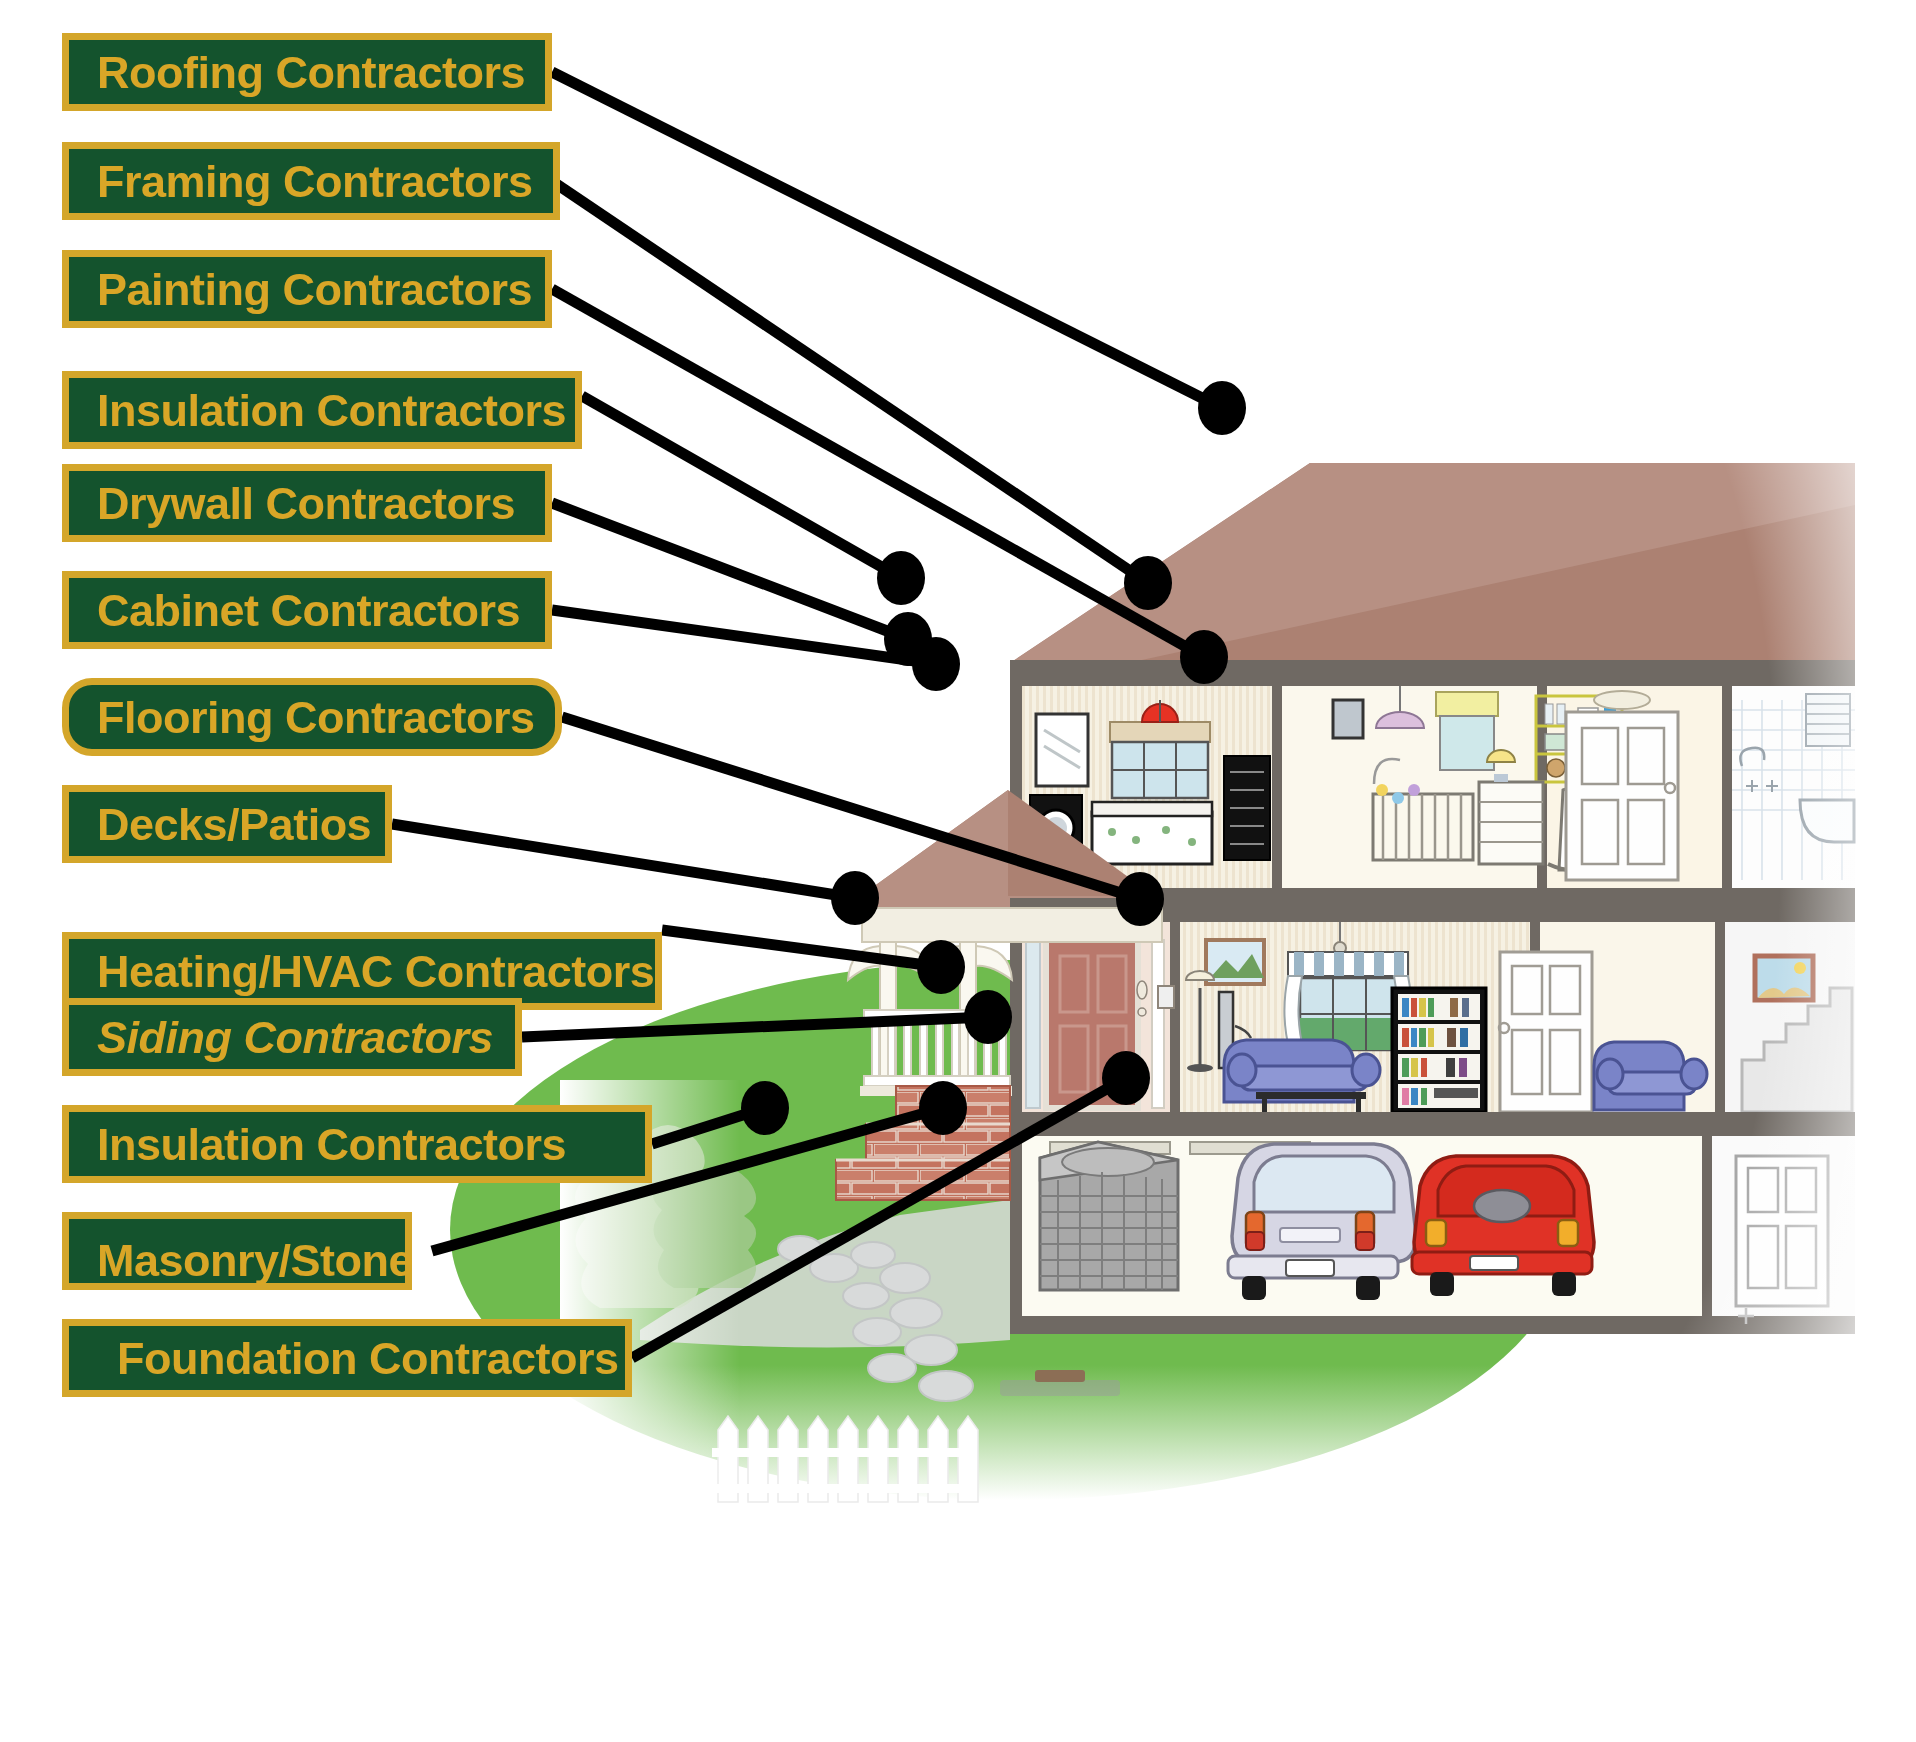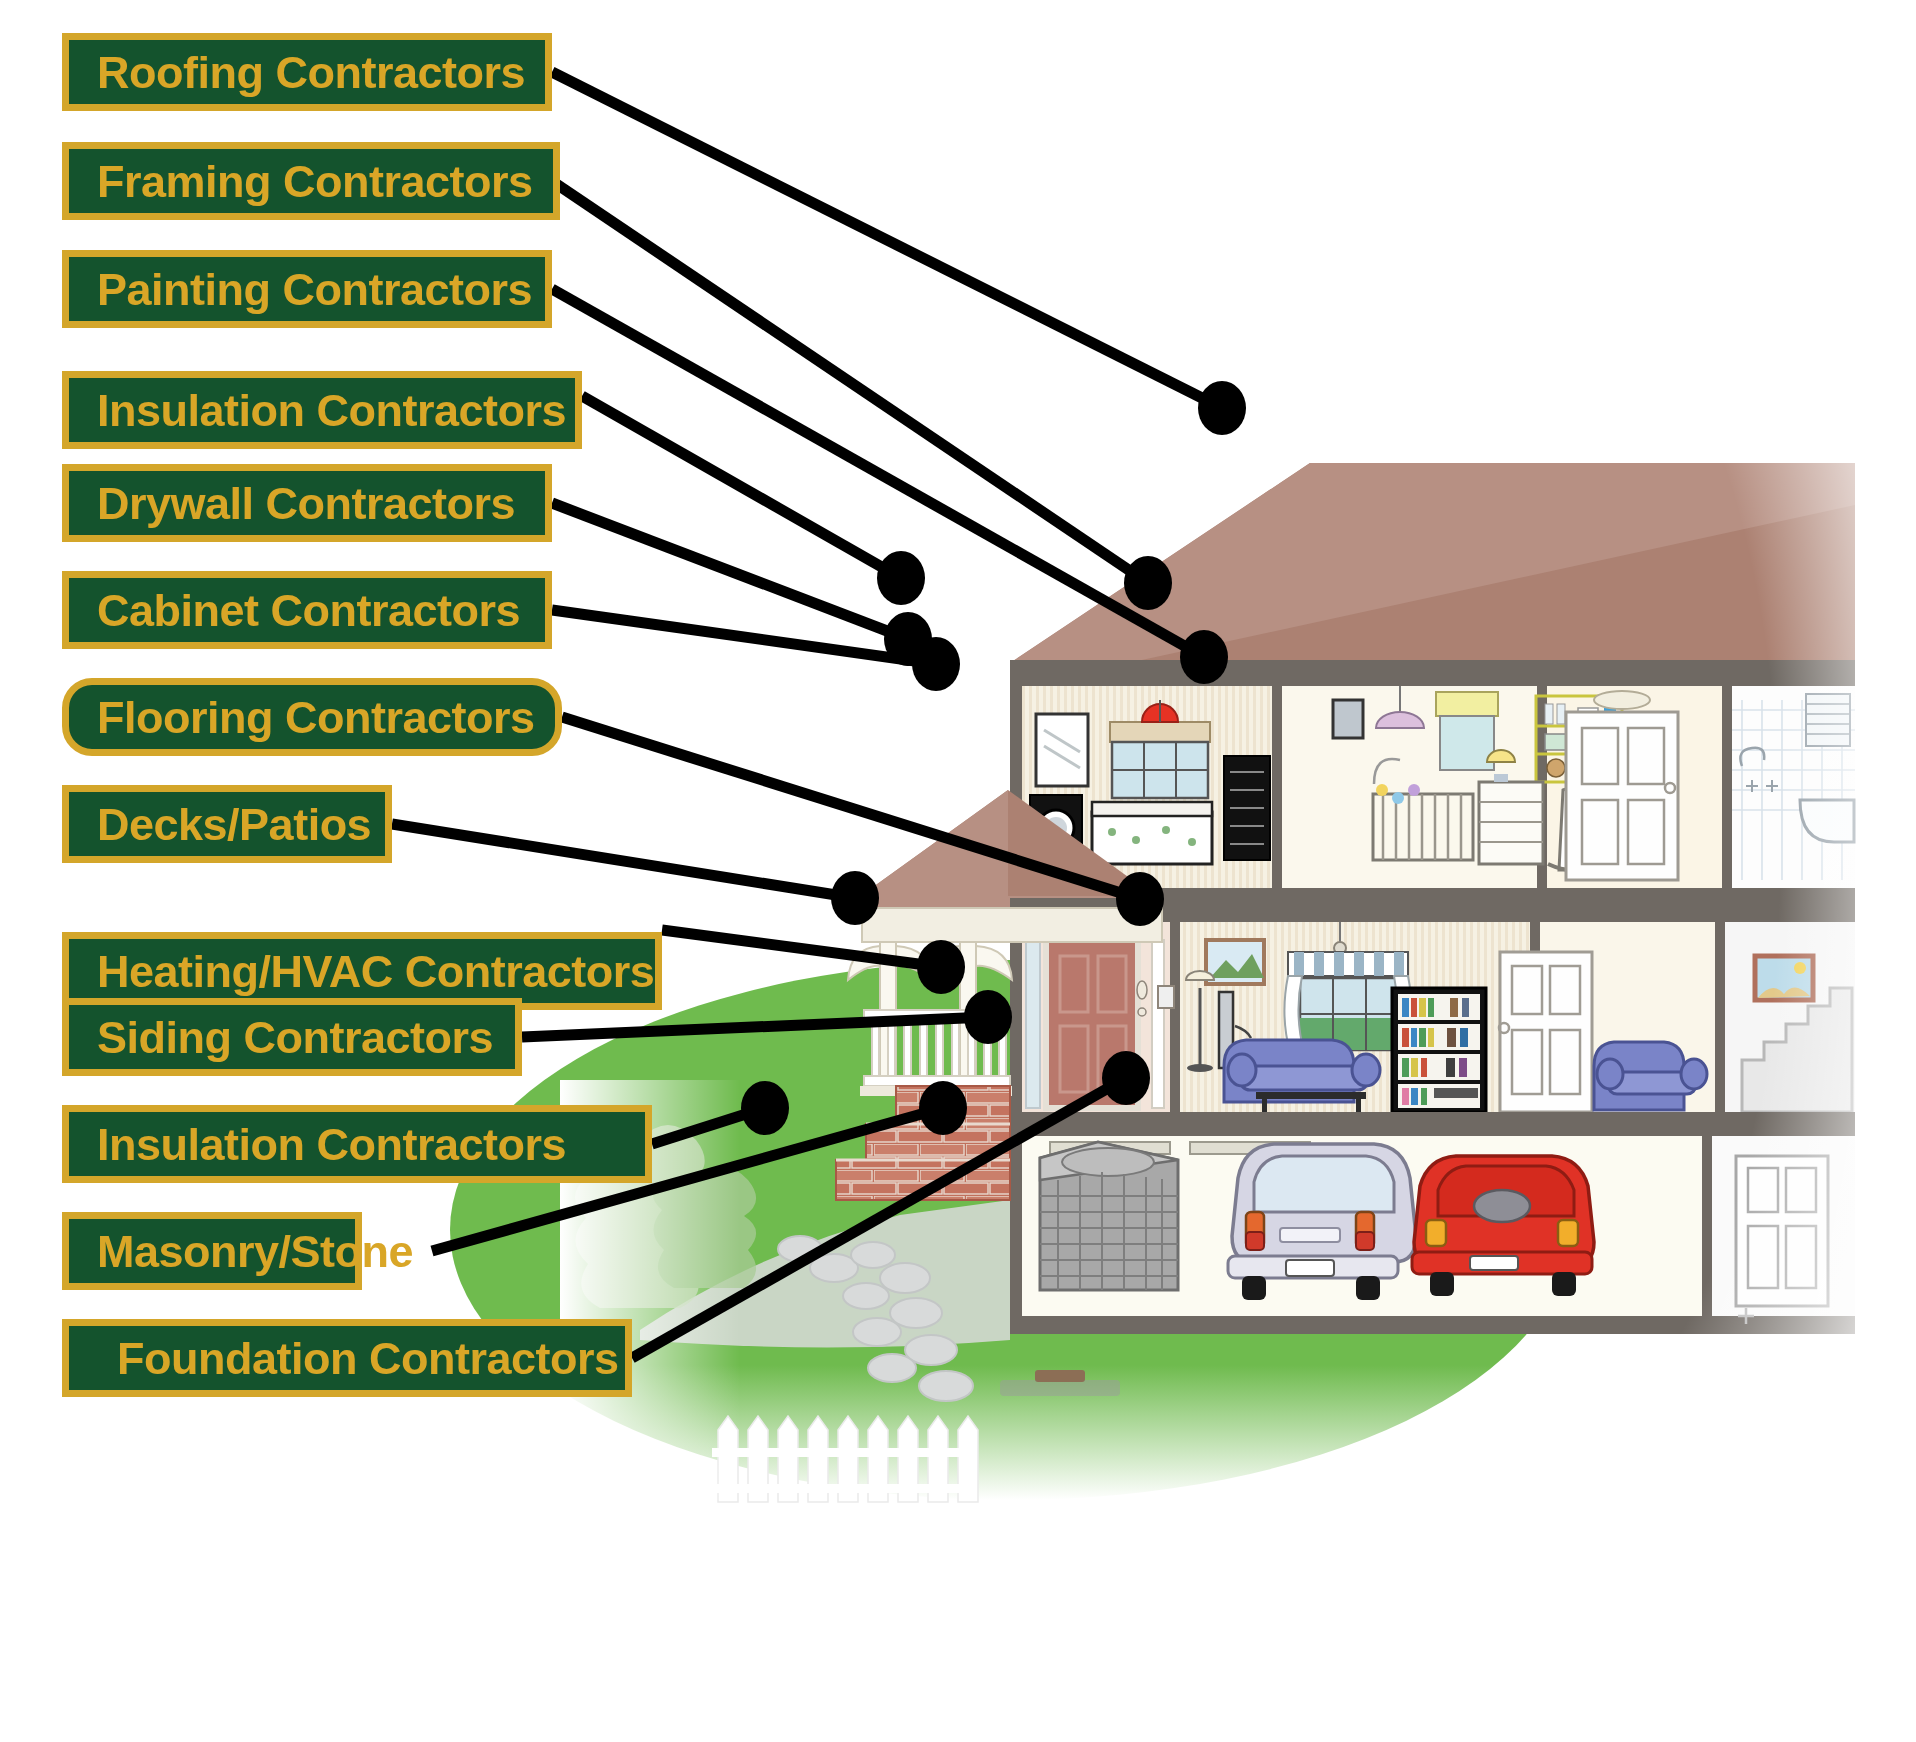--- a/index.html
+++ b/index.html
@@ -560,27 +560,27 @@
       </div>
       <div class="label-box" style="left: 62px; top: 678px; width: 500px; border-radius: 30px;">
         <span class="label-text">Flooring Contractors</span>
       </div>
       <div class="label-box" style="left: 62px; top: 785px; width: 330px;">
         <span class="label-text">Decks/Patios</span>
       </div>
       <div class="label-box" style="left: 62px; top: 891px; width: 600px; margin-top: 41px;">
         <span class="label-text">Heating/HVAC Contractors</span>
       </div>
-      <div class="label-box" style="left: 62px; top: 998px; width: 460px;">
+      <div class="label-box" style="left: 62px; top: 998px; width: 460px; font-style: italic;">
         <span class="label-text">Siding Contractors</span>
       </div>
       <div class="label-box" style="left: 62px; top: 1105px; width: 590px;">
         <span class="label-text">Insulation Contractors</span>
       </div>
-      <div class="label-box" style="left: 62px; top: 1212px; width: 300px;">
+      <div class="label-box" style="left: 62px; top: 1212px; width: 350px; align-items: flex-end;">
         <span class="label-text">Masonry/Stone</span>
       </div>
       <div class="label-box" style="left: 62px; top: 1319px; width: 570px; padding-left: 48px;">
         <span class="label-text">Foundation Contractors</span>
       </div>
     </div>
 
 </div>
 
 </body></html>

